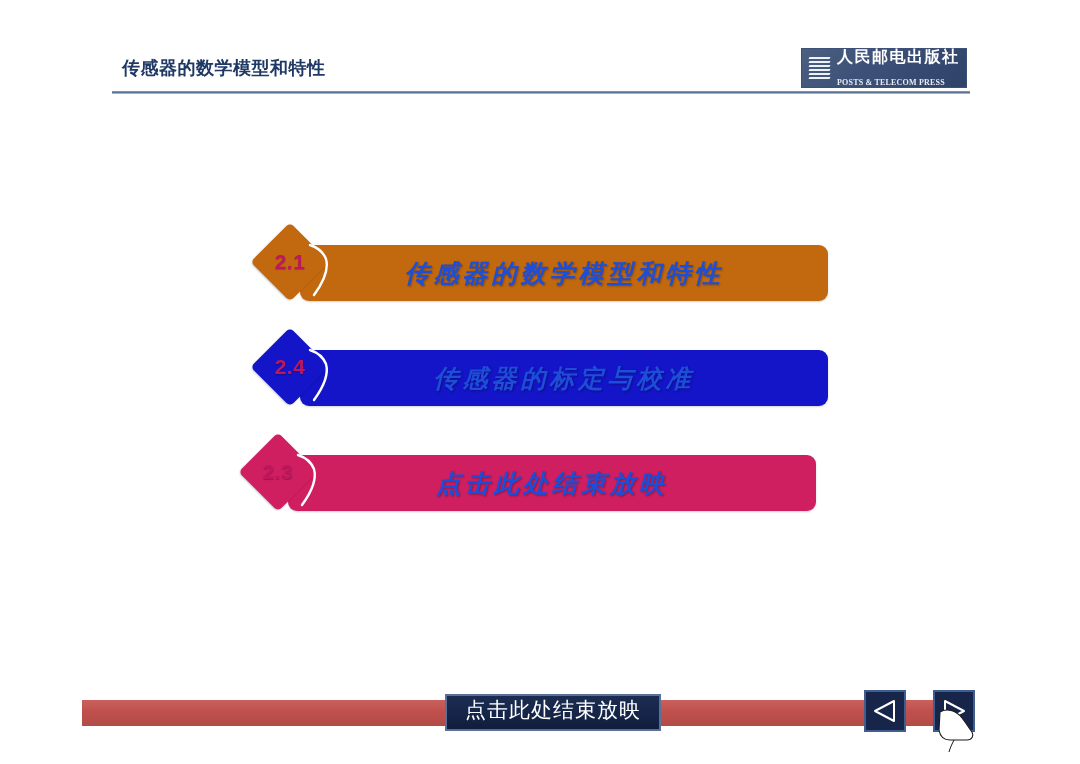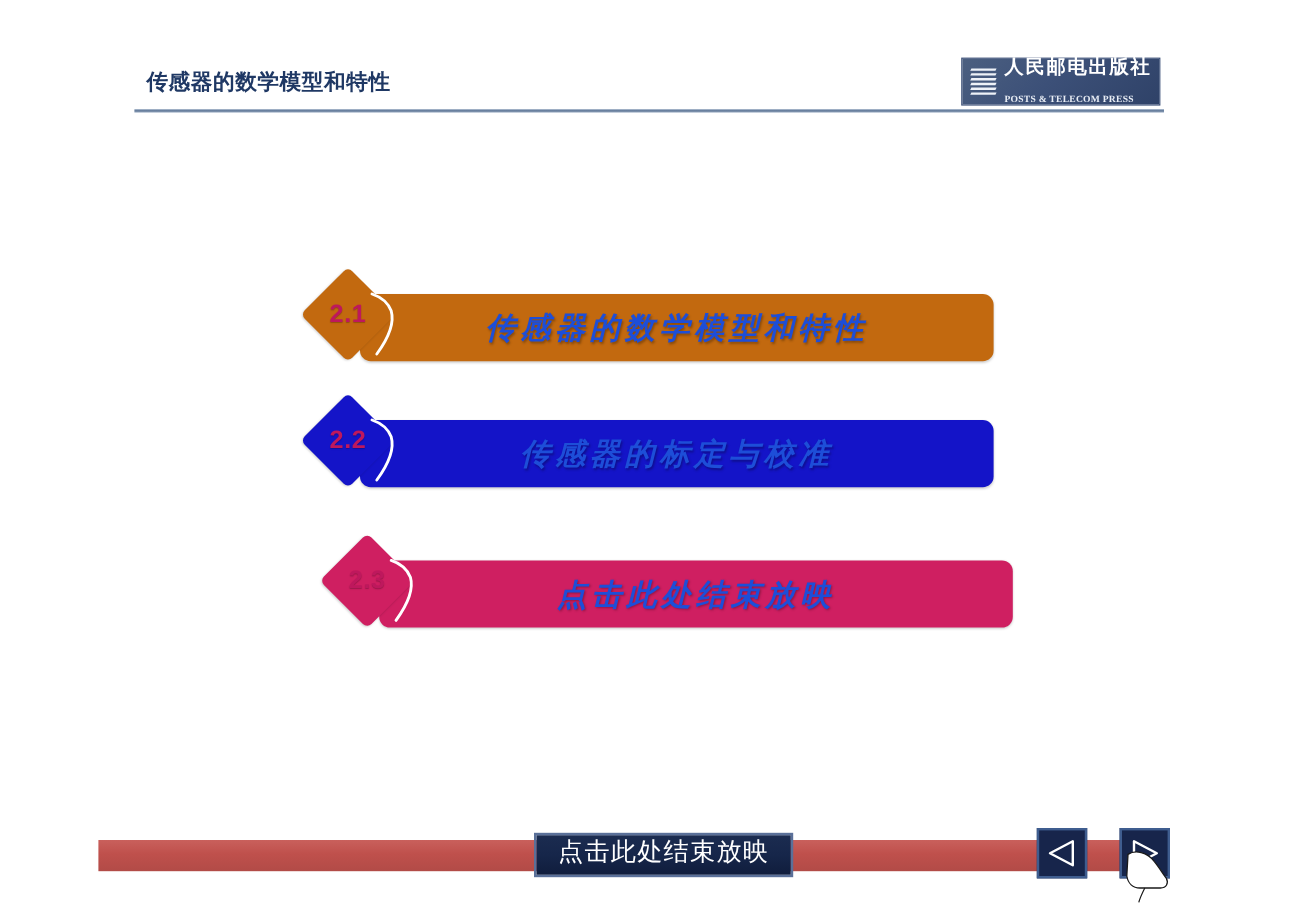--- a/index.html
+++ b/index.html
@@ -156,21 +156,21 @@
     text-shadow: 1px 1px 2px rgba(0,0,0,0.30);
     font-style: italic;
     text-align: center;
   }
 
   
   #banner-1 { left: 262px; top: 245px; width: 566px; }
   #banner-1 .bar, #banner-1 .label { width: 528px; }
   #banner-2 { left: 262px; top: 350px; width: 566px; }
   #banner-2 .bar, #banner-2 .label { width: 528px; }
-  #banner-3 { left: 278px; top: 455px; width: 566px; margin-top: 12px; }
+  #banner-3 { left: 250px; top: 455px; width: 566px; }
   #banner-3 .bar, #banner-3 .label { width: 528px; }
 
   
   .red-bar {
     position: absolute;
     left: 82px;
     top: 700px;
     width: 893px;
     height: 26px;
     background: linear-gradient(to bottom, #c9605c 0%, #bf504c 45%, #b24b47 100%);
@@ -250,21 +250,21 @@
     <div class="num">2.1</div>
     <svg class="swoosh" viewBox="0 0 42 64">
       <path d="M6 6 Q 18 10 22 20 Q 26 34 10 56" fill="none" stroke="#ffffff" stroke-width="2.4" stroke-linecap="round"></path>
     </svg>
     <div class="label">传感器的数学模型和特性</div>
   </div>
 
   <div class="banner" id="banner-2">
     <div class="bar" style="background: rgb(20, 20, 200);"></div>
     <div class="diamond" style="background: rgb(20, 20, 200);"></div>
-    <div class="num">2.2</div>
+    <div class="num">2.4</div>
     <svg class="swoosh" viewBox="0 0 42 64">
       <path d="M6 6 Q 18 10 22 20 Q 26 34 10 56" fill="none" stroke="#ffffff" stroke-width="2.4" stroke-linecap="round"></path>
     </svg>
     <div class="label">传感器的标定与校准</div>
   </div>
 
   <div class="banner" id="banner-3">
     <div class="bar" style="background: rgb(207, 31, 97);"></div>
     <div class="diamond" style="background: rgb(207, 31, 97);"></div>
     <div class="num">2.3</div>

